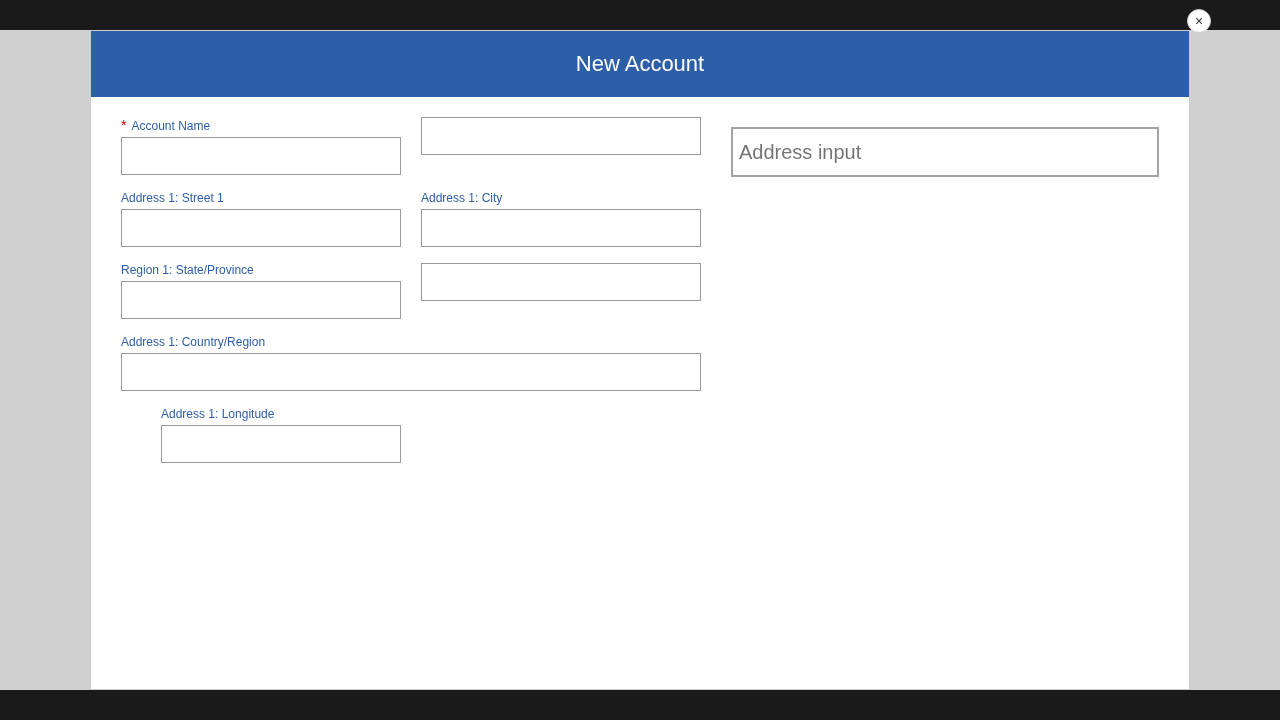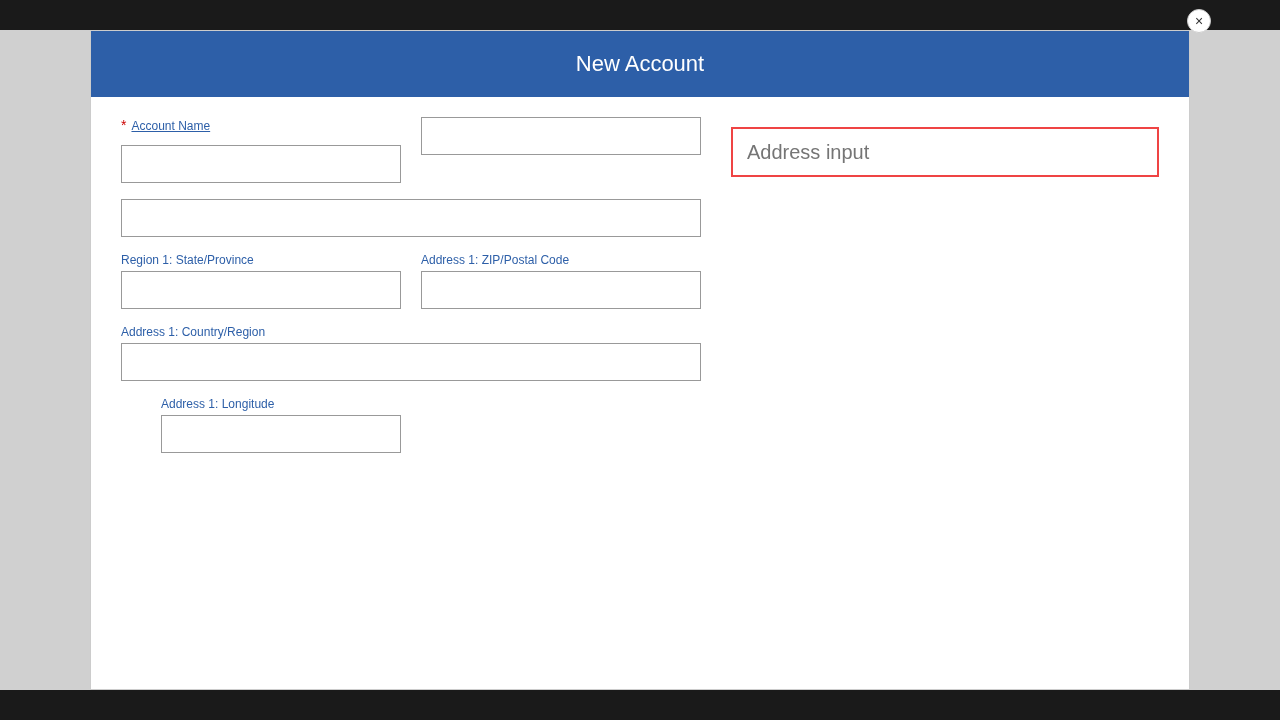--- a/index.html
+++ b/index.html
@@ -127,22 +127,22 @@
       border: 1px solid #999;
       padding: 6px 8px;
       font-size: 13px;
       color: #333;
       background: #ffffff;
     }
 
     .address-input-field {
       width: 100%;
       height: 50px;
-      border: 2px solid #ef4444;
-      padding: 10px 14px;
+      border: 2px solid #a3a3a3;
+      padding: 10px 6px;
       font-size: 20px;
       color: #aaaaaa;
       background: #ffffff;
       margin-top: 10px;
     }
   </style>
 </head>
 <body>
 
 <div class="top-bar"></div>
@@ -156,42 +156,46 @@
 
   <div class="modal-body">
     <div class="form-layout">
 
       <div class="form-left">
 
         <div class="form-row">
           <div class="form-group">
             <div style="display:flex; align-items: baseline; gap: 2px; margin-bottom: 4px;">
               <span class="required-star">*</span>
-              <label class="form-label" style="margin-bottom:8px;text-decoration:underline;">Account Name</label>
+              <label class="form-label" style="margin-bottom:0;">Account Name</label>
             </div>
             <input type="text" class="form-input" style="">
           </div>
           <div class="form-group">
             <input type="text" class="form-input" style="">
           </div>
         </div>
 
         <div class="form-row">
           <div class="form-group">
+            <label class="form-label">Address 1: Street 1</label>
+            <input type="text" class="form-input" style="">
+          </div>
+          <div class="form-group">
+            <label class="form-label">Address 1: City</label>
             <input type="text" class="form-input" style="">
           </div>
         </div>
 
         <div class="form-row">
           <div class="form-group">
             <label class="form-label">Region 1: State/Province</label>
             <input type="text" class="form-input" style="">
           </div>
           <div class="form-group">
-            <label class="form-label">Address 1: ZIP/Postal Code</label>
             <input type="text" class="form-input" style="">
           </div>
         </div>
 
         <div class="form-row">
           <div class="form-group">
             <label class="form-label">Address 1: Country/Region</label>
             <input type="text" class="form-input" style="">
           </div>
         </div>

